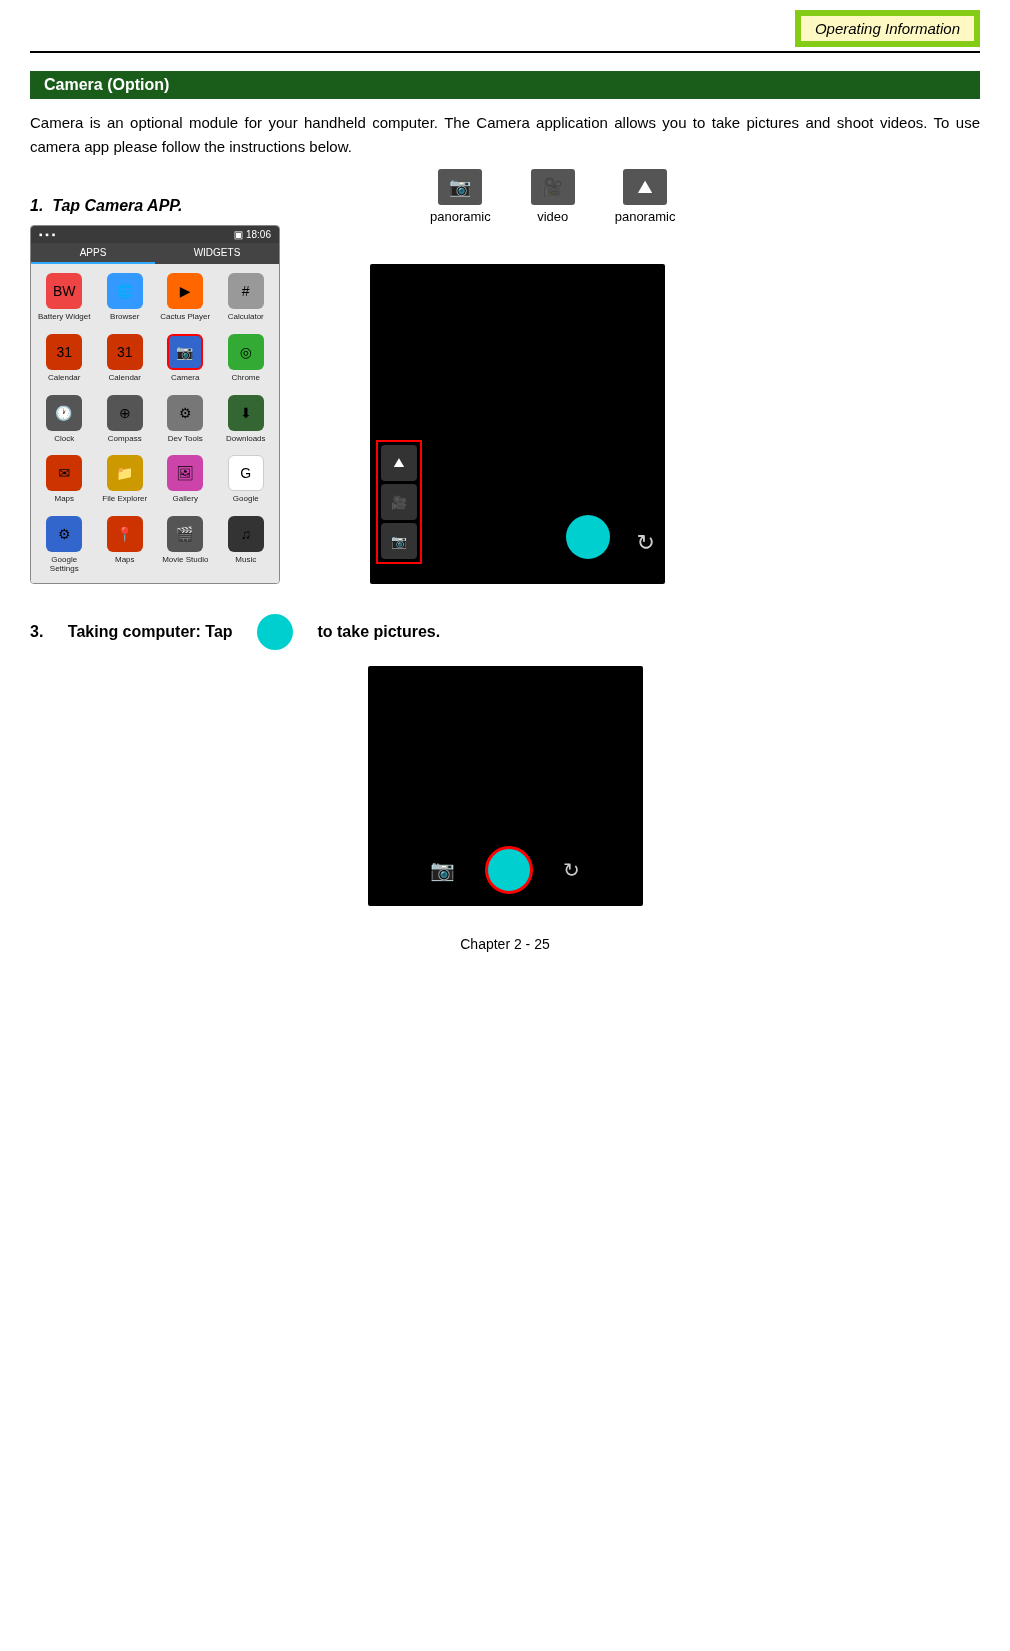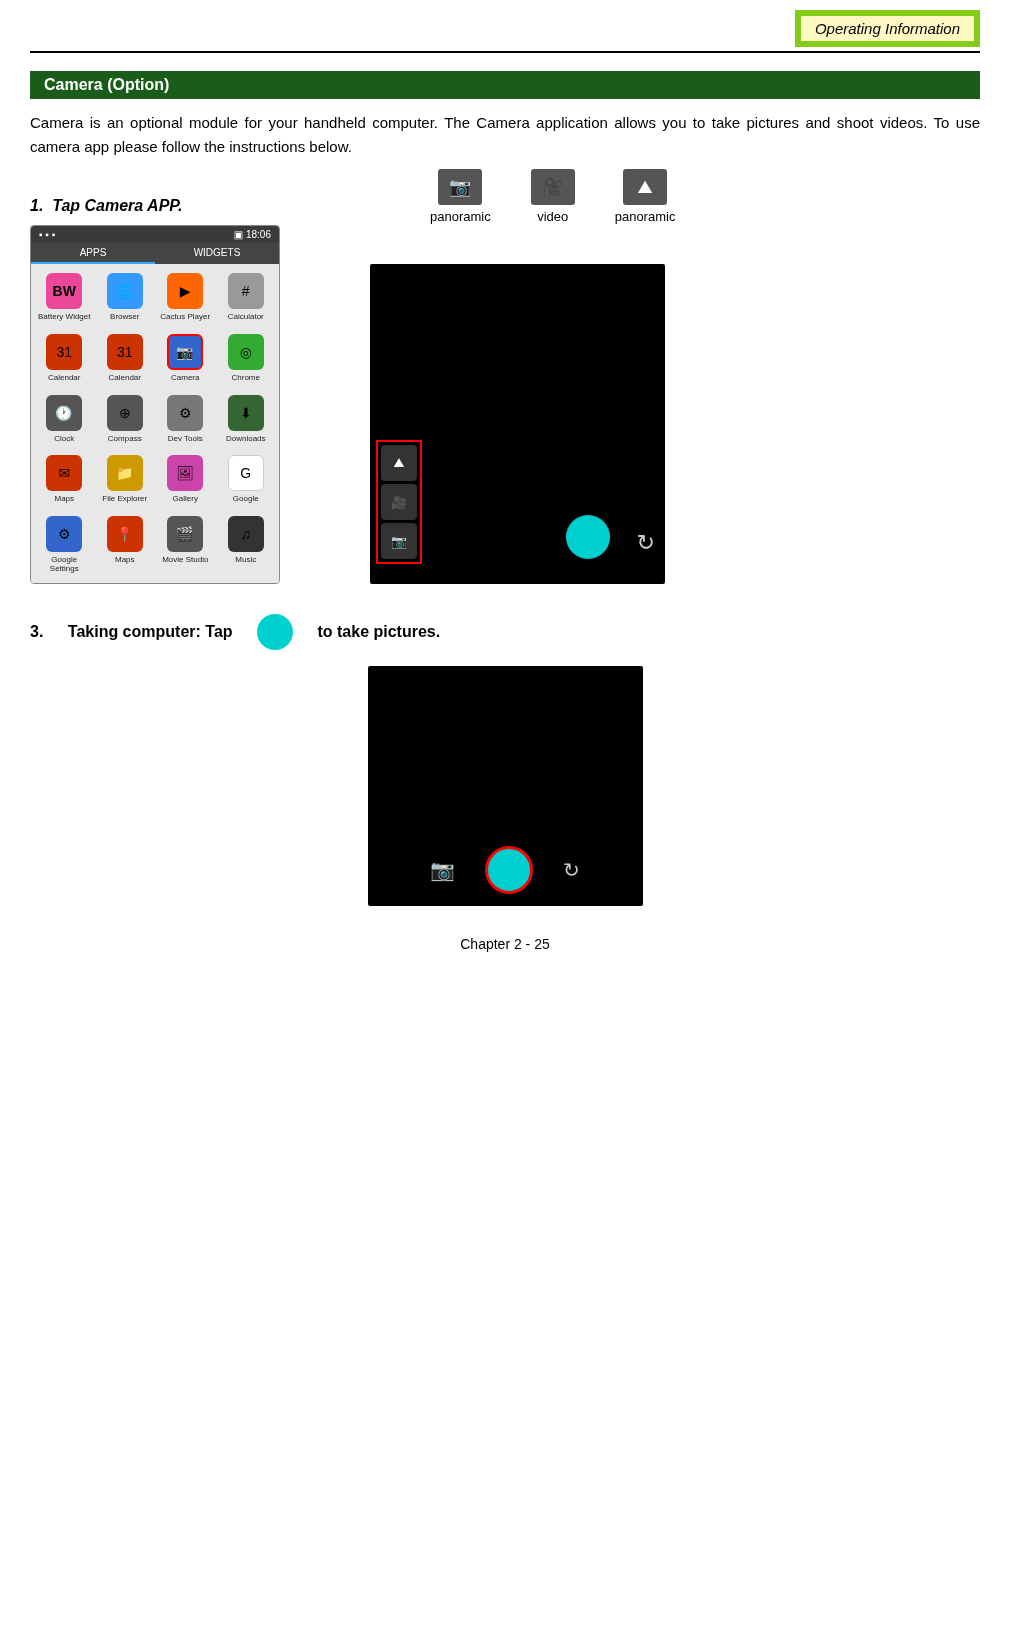--- a/index.html
+++ b/index.html
@@ -286,21 +286,21 @@
     
     .footer {
       text-align: center;
       font-weight: normal;
       font-size: 14px;
       margin-top: 30px;
       padding-bottom: 20px;
     }
 
     
-    .icon-bw { background: #ec4899; font-weight: bold; }
+    .icon-bw { background: #ef4444; }
     .icon-browser { background: #3399ff; }
     .icon-cactus { background: #ff6600; }
     .icon-calc { background: #999; }
     .icon-calendar1 { background: #cc3300; }
     .icon-calendar2 { background: #cc3300; }
     .icon-camera { background: #3366cc; }
     .icon-chrome { background: #33aa33; }
     .icon-clock { background: #555; }
     .icon-compass { background: #555; }
     .icon-devtools { background: #777; }

